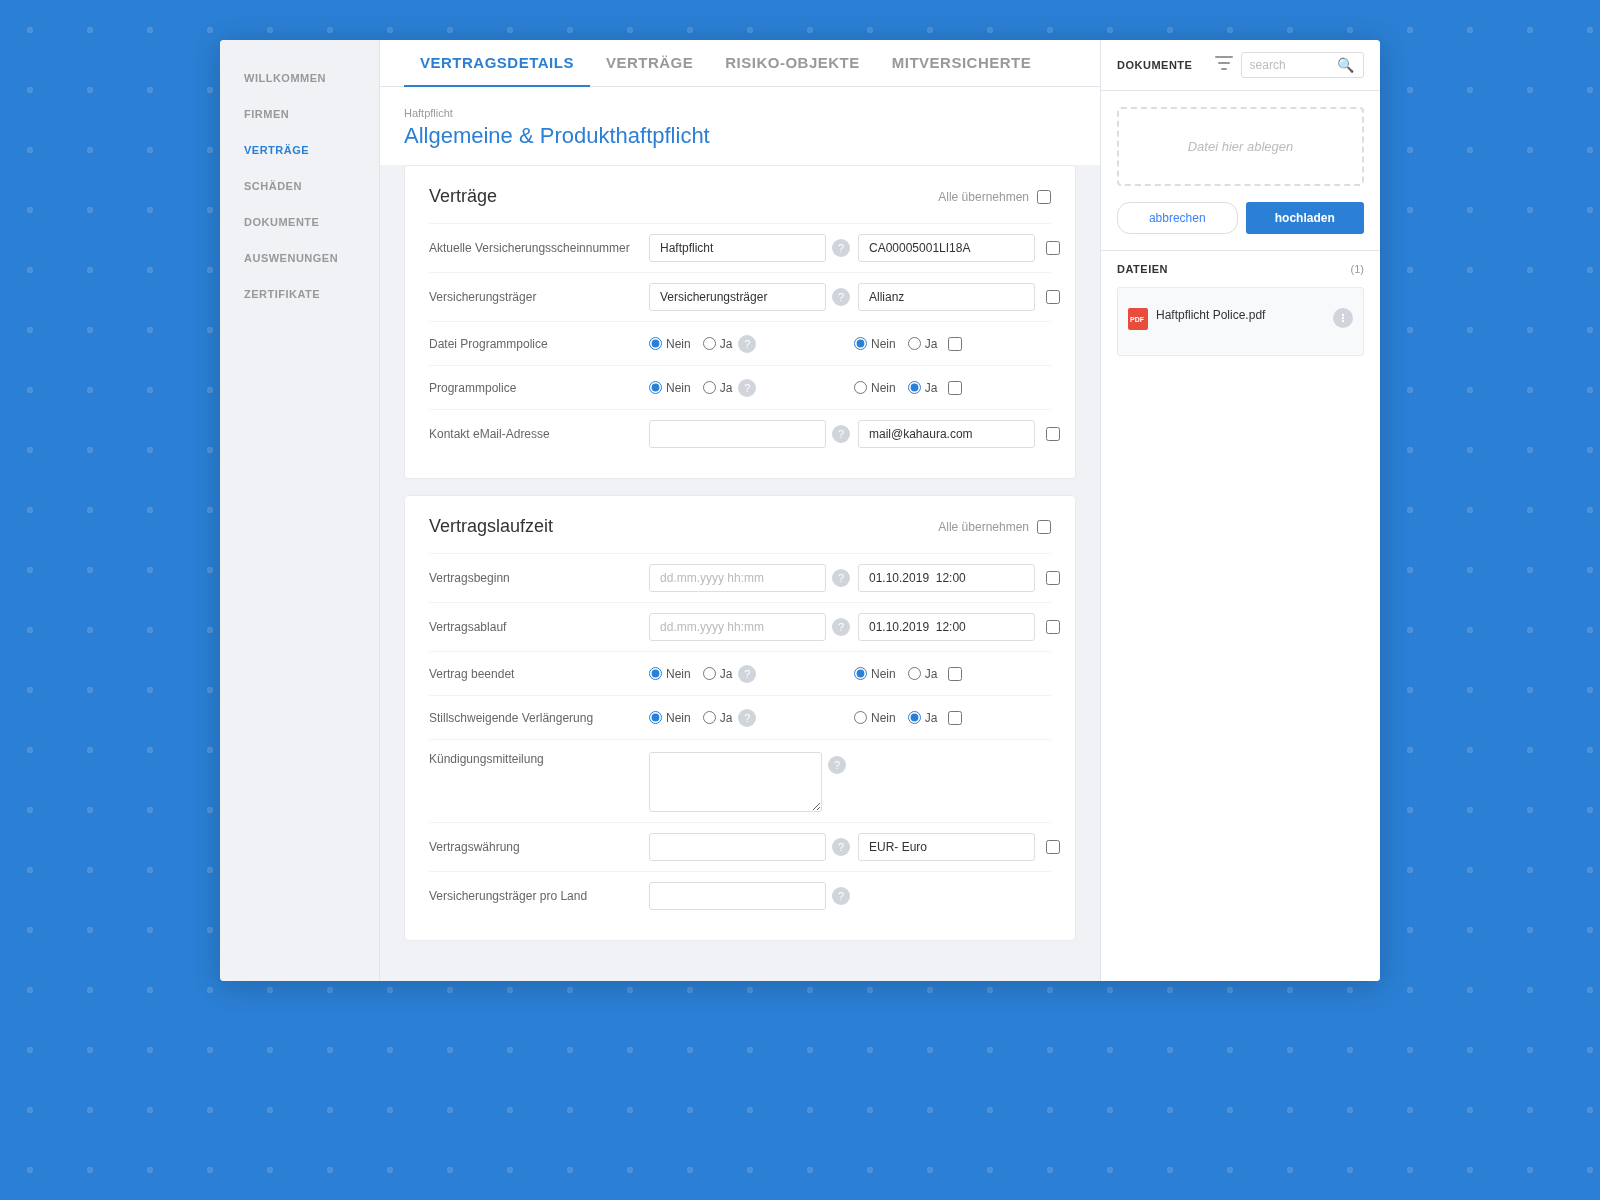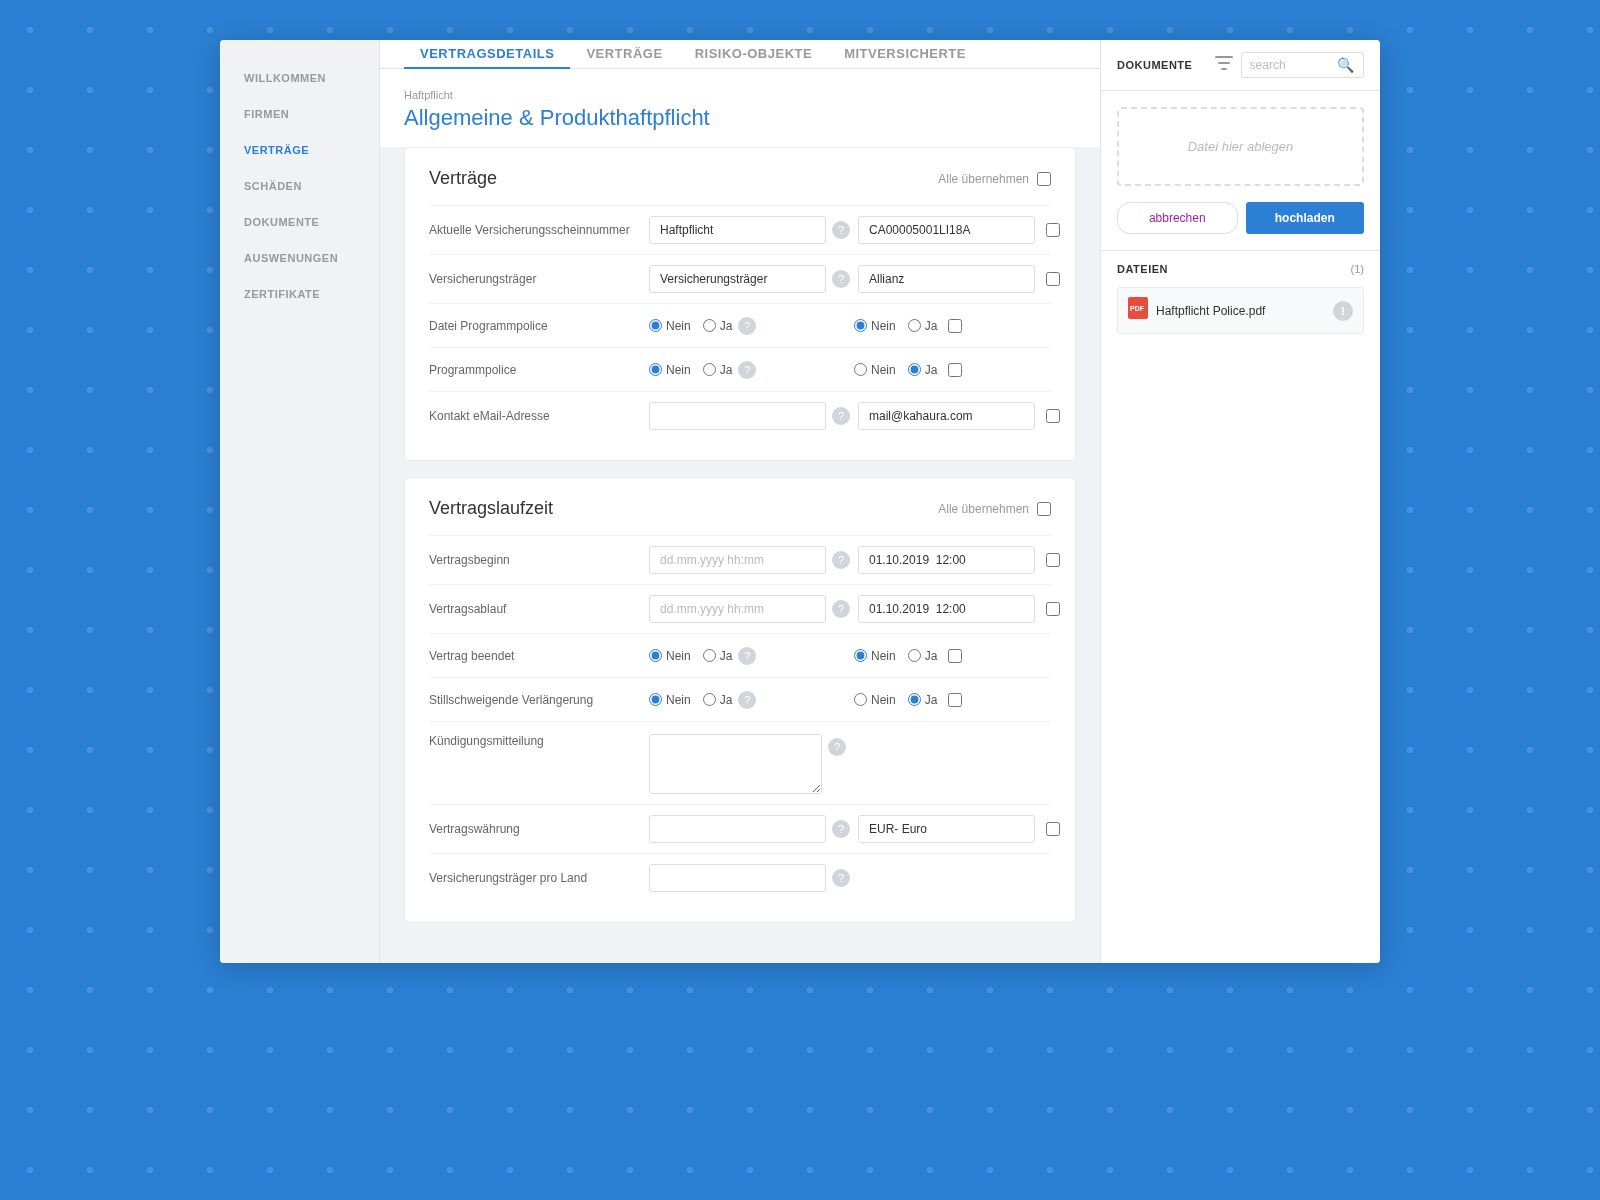--- a/index.html
+++ b/index.html
@@ -81,22 +81,22 @@
     }
 
     
     .top-tabs {
       display: flex;
       border-bottom: 1px solid #e0e3e8;
       background: #fff;
       padding: 0 24px;
     }
     .tab-item {
-      padding: 6px 16px;
-      font-size: 13px;
+      padding: 14px 16px;
+      font-size: 15px;
       font-weight: 600;
       letter-spacing: 0.5px;
       color: #999;
       cursor: pointer;
       text-transform: uppercase;
       border-bottom: 2px solid transparent;
       margin-bottom: -1px;
     }
     .tab-item.active {
       color: #2b7fd4;
@@ -310,21 +310,21 @@
       gap: 8px;
       padding: 0 16px 16px;
     }
     .btn-cancel {
       flex: 1;
       padding: 8px;
       border: 1px solid #ddd;
       background: #fff;
       border-radius: 13px;
       font-size: 12px;
-      color: #a21caf;
+      color: #3b82f6;
       cursor: pointer;
     }
     .btn-upload {
       flex: 1;
       padding: 8px;
       border: none;
       background: #2b7fd4;
       color: #fff;
       border-radius: 3px;
       font-size: 12px;
@@ -349,23 +349,22 @@
       color: #333;
       text-transform: uppercase;
     }
     .files-count {
       font-size: 11px;
       color: #999;
     }
 
     .file-item {
       display: flex;
-      align-items: center;
       gap: 8px;
-      padding: 9px 10px;
+      padding: 20px 10px;
       background: #f8f9fa;
       border-radius: 3px;
       border: 1px solid #e8eaed;
     }
     .file-icon {
       font-size: 18px;
       color: #e74c3c;
     }
     .file-name {
       flex: 1;

